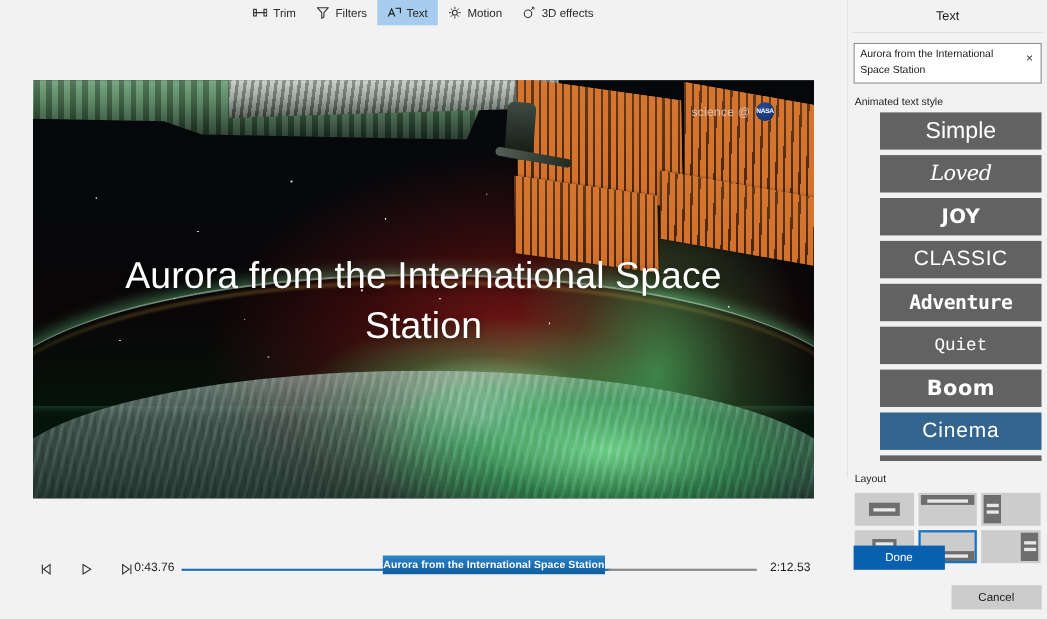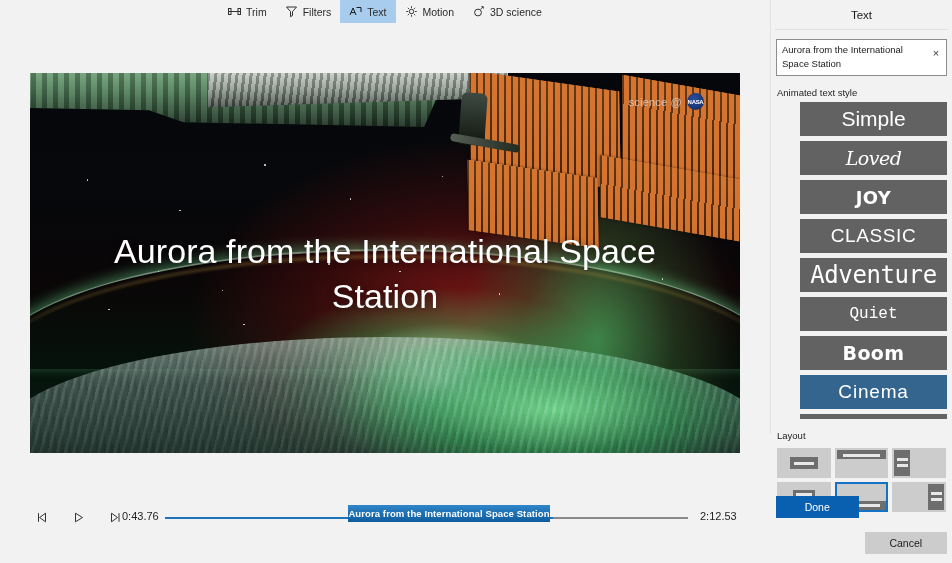--- a/index.html
+++ b/index.html
@@ -334,21 +334,21 @@
     color: #fff;
     display: flex; align-items: center; justify-content: center;
     cursor: default;
     overflow: hidden;
   }
   .style-item.selected { background: #33658f; }
   .st-simple   { font-size: 21px; font-weight: 300; font-family: "Liberation Sans", sans-serif; }
   .st-loved    { font-size: 19px; font-style: italic; font-family: "DejaVu Serif", serif; letter-spacing: -.5px; }
   .st-joy      { font-size: 18px; font-weight: bold; font-family: "DejaVu Sans", sans-serif; letter-spacing: .3px; }
   .st-classic  { font-size: 19px; font-weight: 300; letter-spacing: .6px; }
-  .st-adventure{ font-size: 24px; font-weight: normal; font-family: "DejaVu Sans Mono", monospace; letter-spacing: -.4px; }
+  .st-adventure{ font-size: 18px; font-weight: bold; font-family: "DejaVu Sans Mono", monospace; letter-spacing: -.4px; }
   .st-quiet    { font-size: 16px; font-family: Liberation Mono, monospace; }
   .st-boom     { font-size: 19px; font-weight: bold; font-family: "DejaVu Sans", sans-serif; letter-spacing: .4px; }
   .st-cinema   { font-size: 19px; font-weight: 300; letter-spacing: .8px; }
   .st-partial  { height: 7px; }
 
   .layout-grid {
     display: grid;
     grid-template-columns: repeat(3, 1fr);
     gap: 4px;
     margin: 3px 6px 0 6px;
@@ -440,21 +440,21 @@
         <span>Motion</span>
       </div>
 
       <div class="tool-item">
         <span class="ticon">
           <svg width="13" height="13" viewBox="0 0 13 13">
             <circle cx="6" cy="7.5" r="3.4" stroke="#333" stroke-width="1" fill="none"></circle>
             <path d="M8.6 4.2l2.6-2.4M9.4 1.6l1.9.1.1 1.9" stroke="#333" stroke-width="0.9" fill="none"></path>
           </svg>
         </span>
-        <span>3D science</span>
+        <span>3D effects</span>
       </div>
     </div>
 
     <div class="preview-wrap">
       <div class="video">
         <div class="stars">
           <span class="star" style="left:8%;top:28%"></span>
           <span class="star" style="left:14%;top:46%"></span>
           <span class="star" style="left:21%;top:36%"></span>
           <span class="star" style="left:27%;top:57%"></span>

